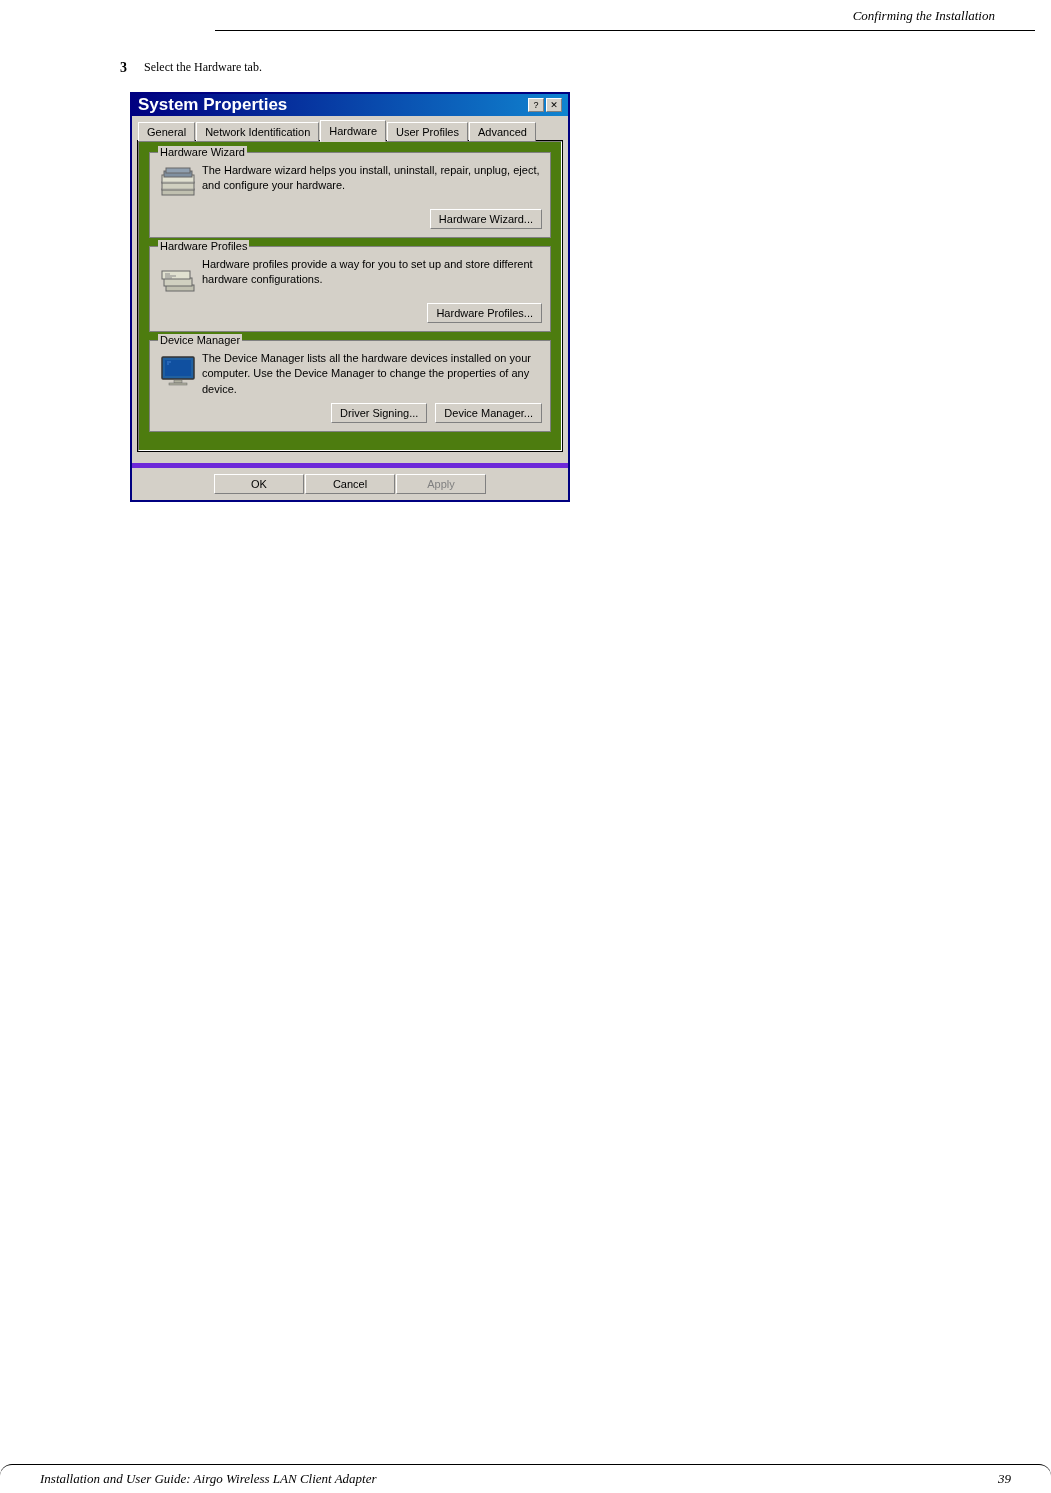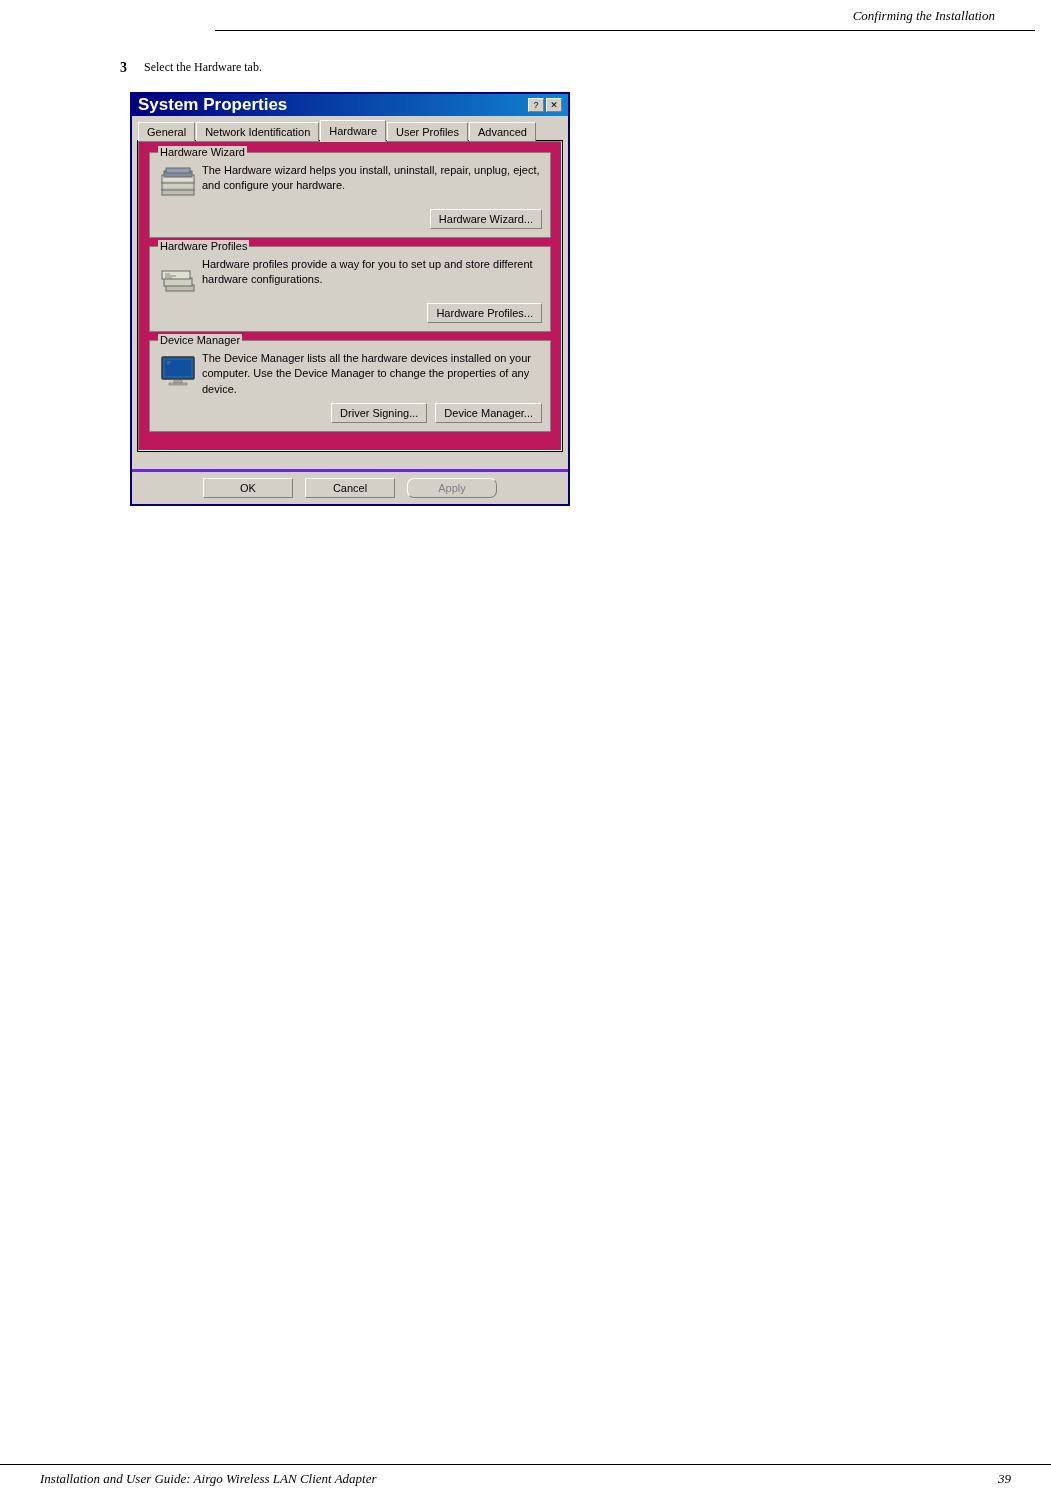--- a/index.html
+++ b/index.html
@@ -32,20 +32,21 @@
       position: absolute;
       bottom: 0;
       left: 0;
       width: 100%;
       padding: 6px 40px;
       border-top: 1px solid #000;
       display: flex;
       justify-content: space-between;
       font-size: 13px;
       font-style: italic;
+      border-radius: 12px;
     }
 
     
     .content {
       position: absolute;
       top: 40px;
       left: 120px;
       right: 40px;
     }
 
@@ -141,22 +142,22 @@
       padding-top: 4px;
       padding-bottom: 4px;
       background: #d4d0c8;
       z-index: 2;
       margin-bottom: -1px;
       border-bottom: 1px solid #d4d0c8;
     }
 
     
     .win-tab-content {
-      margin: 0 6px 18px 6px;
-      background: #be185d;
+      margin: 0 6px 12px 6px;
+      background: #4d7c0f;
       border: 1px solid;
       border-color: #808080 #ffffff #ffffff #808080;
       padding: 10px;
       outline: 1px solid #000;
     }
 
     
     .win-group {
       border: 1px solid #808080;
       margin-bottom: 8px;
@@ -207,30 +208,29 @@
       border: 1px solid;
       border-color: #ffffff #808080 #808080 #ffffff;
       font-size: 11px;
       cursor: pointer;
       font-family: Arial, Tahoma, sans-serif;
     }
 
     .win-button.disabled {
       color: #808080;
       cursor: default;
-      border-radius: 7px;
     }
 
     
     .win-bottom-buttons {
       display: flex;
       justify-content: center;
-      gap: 12px;
+      gap: 1px;
       padding: 6px 0;
-      border-top: 3px solid #6d28d9;
+      border-top: 5px solid #6d28d9;
       margin-top: 4px;
     }
   </style>
 </head>
 <body>
 
 <div class="page-header">
   <span>Confirming the Installation</span>
 </div>
 

